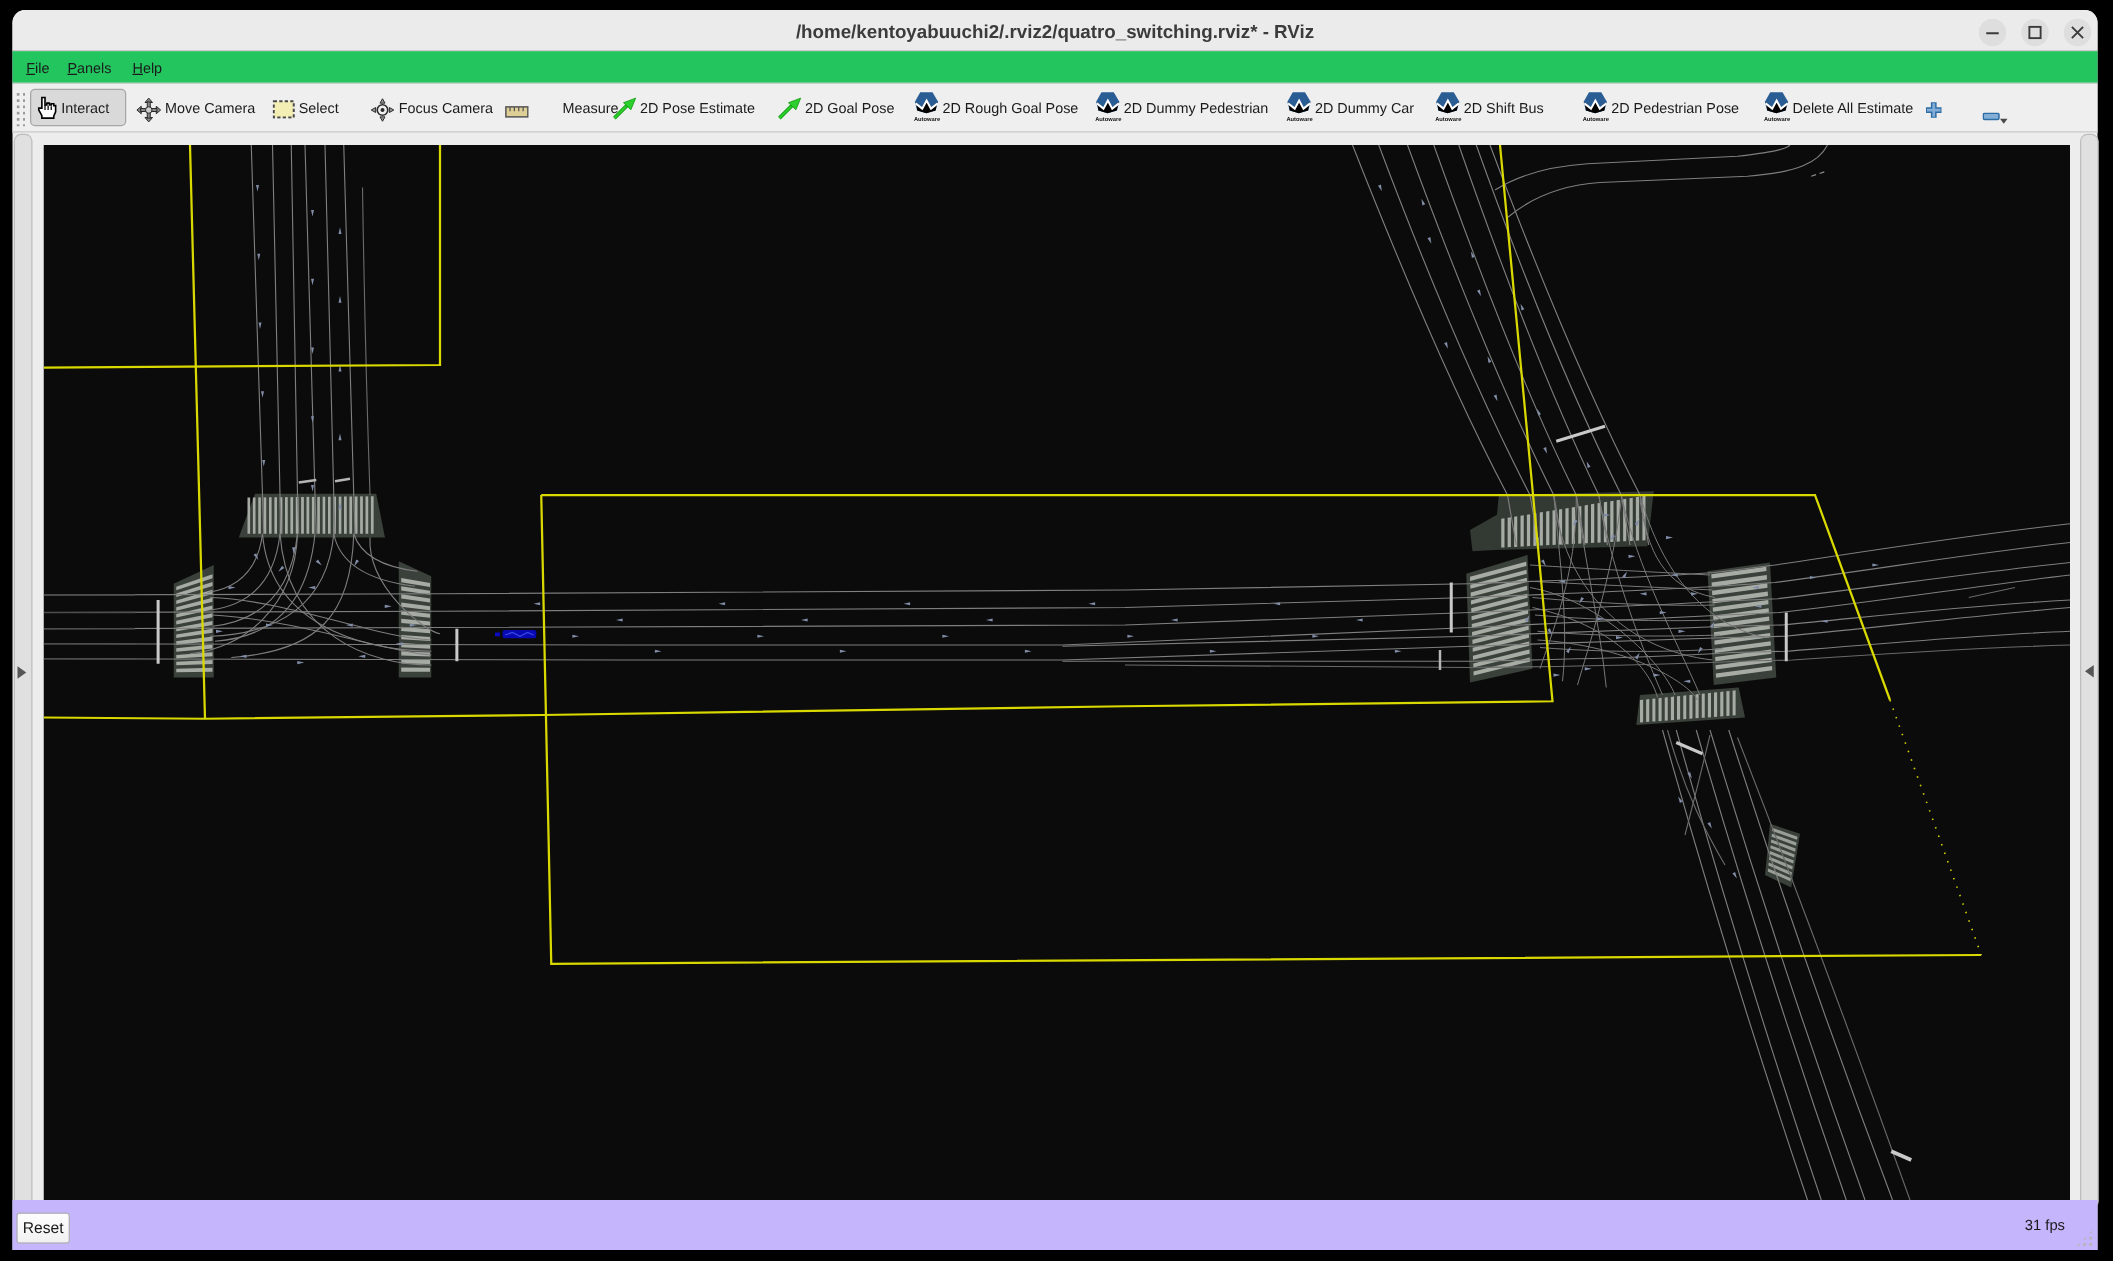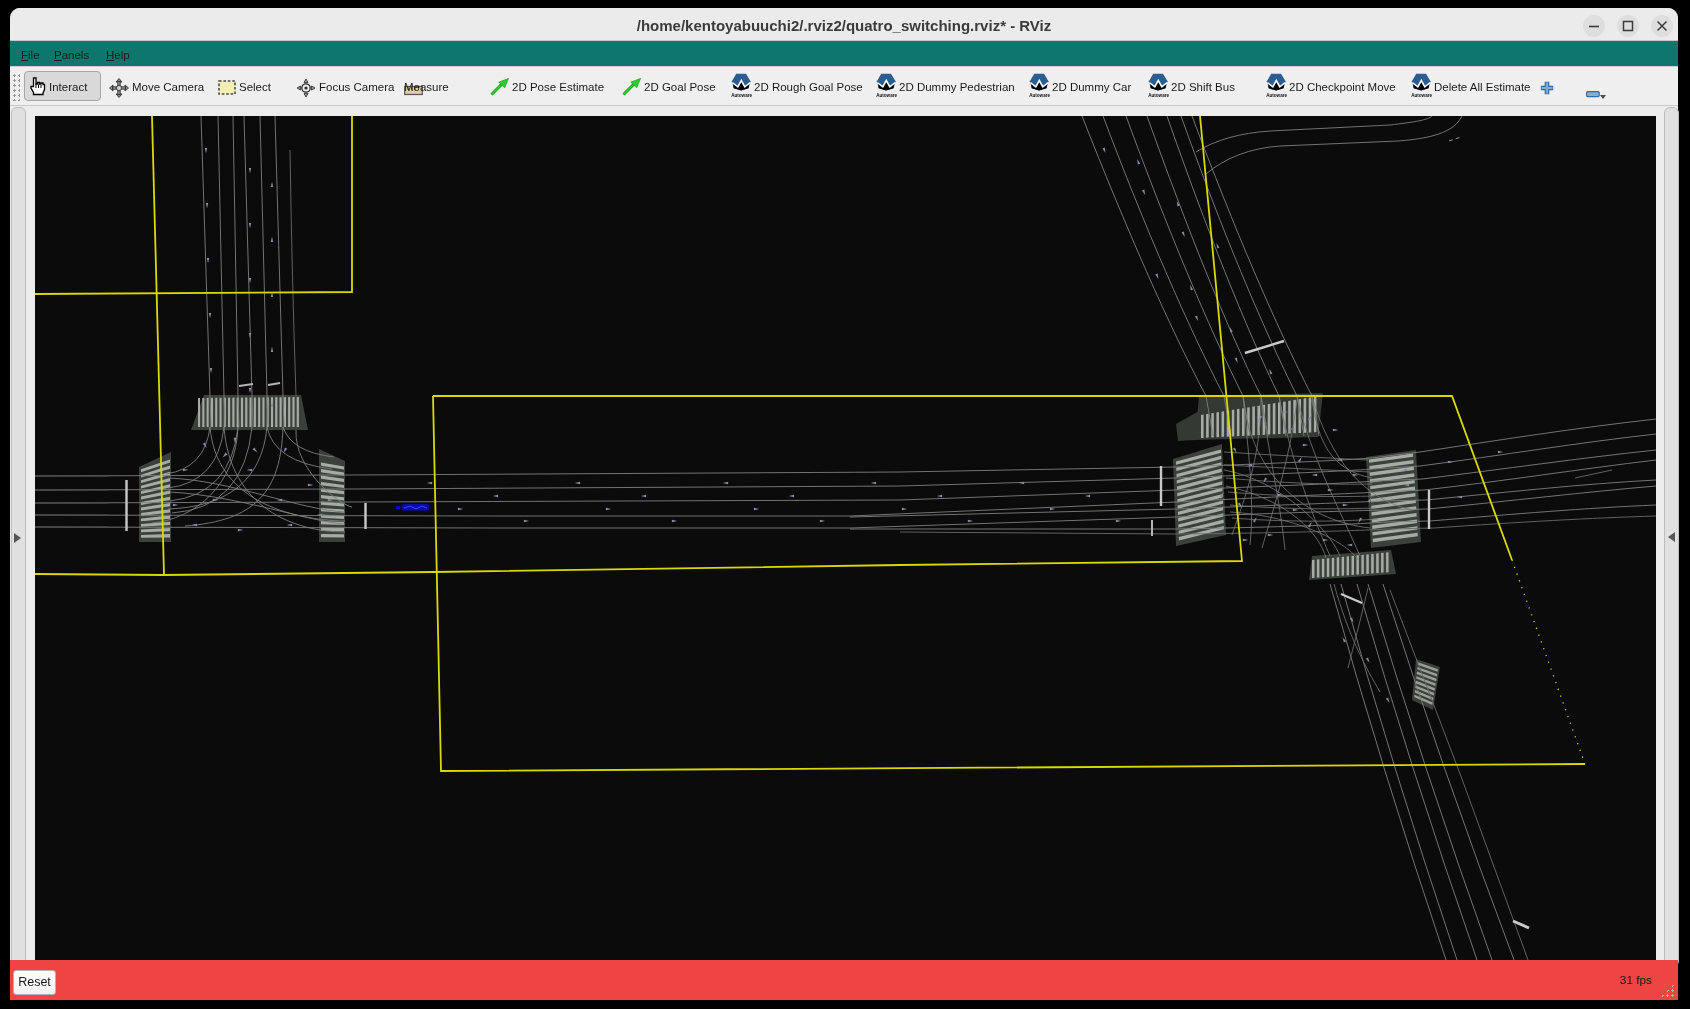--- a/index.html
+++ b/index.html
@@ -1,23 +1,23 @@
 <!DOCTYPE html>
 <html><head><meta charset="utf-8"><style>
 *{margin:0;padding:0;box-sizing:border-box}
 html,body{width:1690px;height:1009px;background:#000;font-family:"Liberation Sans",sans-serif;overflow:hidden;position:relative}
 .abs{position:absolute}
 #winbg{position:absolute;left:10px;top:8px;width:1668px;height:992px;background:#ededed;border-radius:10px 10px 0 0}
 #title{position:absolute;left:10px;top:8px;width:1668px;height:32px;text-align:center;line-height:36px;font-size:15px;font-weight:bold;color:#3b3b3b;border-radius:10px 10px 0 0;background:#ebebeb}
 .wbtn{position:absolute;top:15px;width:22px;height:22px;border-radius:50%;background:#dedede}
-#menubar{position:absolute;left:10px;top:40px;width:1668px;height:27px;background:#0f766e;border-top:1px solid #c9c9c9;border-bottom:1px solid #cdcdcd;font-size:11.5px;color:#1b1b1b}
+#menubar{position:absolute;left:10px;top:40px;width:1668px;height:27px;background:#22c55e;border-top:1px solid #c9c9c9;border-bottom:1px solid #cdcdcd;font-size:11.5px;color:#1b1b1b}
 .menu{position:absolute;top:0;height:27px;line-height:28px}
 #tbar{position:absolute;left:10px;top:67px;width:1668px;height:39px;background:#efefef;border-bottom:1px solid #c9c9c9}
 .tlab{position:absolute;top:67px;height:39px;display:flex;align-items:center;font-size:11.5px;color:#1b1b1b;white-space:nowrap}
-#statusbar{position:absolute;left:10px;top:960px;width:1668px;height:40px;background:#ef4444;font-size:12.2px;color:#1a1a1a}
+#statusbar{position:absolute;left:10px;top:960px;width:1668px;height:40px;background:#c4b5fd;font-size:12.2px;color:#1a1a1a}
 .sidebar{position:absolute;width:15px;background:#e0e0e0;border:1px solid #bdbdbd}
 #viewport{position:absolute;left:35px;top:116px;width:1621px;height:844px;background:#0b0b0b}
 </style></head><body>
 <div id="winbg"></div>
 <div id="title">/home/kentoyabuuchi2/.rviz2/quatro_switching.rviz* - RViz</div>
 <div class="wbtn" style="left:1583px"><svg width="22" height="22">
       <path d="M6,11.5 L16,11.5" stroke="#3a3a3a" stroke-width="1.6"></path>
     </svg></div>
 <div class="wbtn" style="left:1617px"><svg width="22" height="22">
       <rect x="6.5" y="6.5" width="9" height="9" fill="none" stroke="#3a3a3a" stroke-width="1.5"></rect>
@@ -62,21 +62,21 @@
         <polygon points="19,10 15.5,8 15.5,12"></polygon>
       </g>
       <circle cx="10" cy="10" r="4.2" fill="none" stroke="#2a2a2a" stroke-width="1.3"></circle>
       <circle cx="10" cy="10" r="1.6" fill="#2a2a2a"></circle>
     </svg></div>
 <div class="tlab" style="left:319px">Focus Camera</div>
 <div style="position:absolute;left:404px;top:82px"><svg width="19" height="11" viewBox="0 0 19 11">
       <rect x="0.7" y="1.5" width="17.6" height="8" fill="#decf96" stroke="#555" stroke-width="1.2"></rect>
       <path d="M4,1.5 L4,5 M7.5,1.5 L7.5,5 M11,1.5 L11,5 M14.5,1.5 L14.5,5" stroke="#555" stroke-width="1"></path>
     </svg></div>
-<div class="tlab" style="left:404px">Measure</div>
+<div class="tlab" style="left:450px">Measure</div>
 <div style="position:absolute;left:489px;top:77px"><svg width="22" height="20" viewBox="0 0 22 20">
       <path d="M2.5,17.5 L12.5,7.5" stroke="#12a012" stroke-width="3"></path>
       <path d="M2.5,17.5 L12,8" stroke="#2ccf2c" stroke-width="1.6"></path>
       <polygon points="19.5,1.5 15.7,10.8 9.8,5.2" fill="#2ccf2c" stroke="#12a012" stroke-width="0.7"></polygon>
     </svg></div>
 <div class="tlab" style="left:512px">2D Pose Estimate</div>
 <div style="position:absolute;left:621px;top:77px"><svg width="22" height="20" viewBox="0 0 22 20">
       <path d="M2.5,17.5 L12.5,7.5" stroke="#12a012" stroke-width="3"></path>
       <path d="M2.5,17.5 L12,8" stroke="#2ccf2c" stroke-width="1.6"></path>
       <polygon points="19.5,1.5 15.7,10.8 9.8,5.2" fill="#2ccf2c" stroke="#12a012" stroke-width="0.7"></polygon>
@@ -119,21 +119,21 @@
     </svg></div>
 <div class="tlab" style="left:1171px">2D Shift Bus</div>
 <div style="position:absolute;left:1264px;top:73px"><svg width="26" height="25" viewBox="0 0 26 25">
       <g transform="translate(2.6,0.3)">
         <polygon points="4.6,0.5 14.4,0.5 18.9,8 16.9,15 9.5,17.3 2.1,15 0.3,8" fill="#2a5d94"></polygon>
         <polygon points="1.3,8.4 6.2,13.2 9.7,7.4 13.2,13.2 18.1,8.4 16.9,15 9.5,17.3 2.1,15" fill="#000"></polygon>
         <path d="M0.9,9.4 L6.2,13.6 L9.7,7.2 L13.2,13.6 L18.5,9.4" stroke="#fff" stroke-width="1.6" fill="none"></path>
       </g>
       <text x="12.6" y="24" font-size="4.6" font-weight="bold" text-anchor="middle" fill="#111" font-family="Liberation Sans">Autoware</text>
     </svg></div>
-<div class="tlab" style="left:1289px">2D Checkpoint Move</div>
+<div class="tlab" style="left:1289px">2D Pedestrian Pose</div>
 <div style="position:absolute;left:1409px;top:73px"><svg width="26" height="25" viewBox="0 0 26 25">
       <g transform="translate(2.6,0.3)">
         <polygon points="4.6,0.5 14.4,0.5 18.9,8 16.9,15 9.5,17.3 2.1,15 0.3,8" fill="#2a5d94"></polygon>
         <polygon points="1.3,8.4 6.2,13.2 9.7,7.4 13.2,13.2 18.1,8.4 16.9,15 9.5,17.3 2.1,15" fill="#000"></polygon>
         <path d="M0.9,9.4 L6.2,13.6 L9.7,7.2 L13.2,13.6 L18.5,9.4" stroke="#fff" stroke-width="1.6" fill="none"></path>
       </g>
       <text x="12.6" y="24" font-size="4.6" font-weight="bold" text-anchor="middle" fill="#111" font-family="Liberation Sans">Autoware</text>
     </svg></div>
 <div class="tlab" style="left:1434px">Delete All Estimate</div>
 <div style="position:absolute;left:1540px;top:81px"><svg width="14" height="14" viewBox="0 0 14 14">

